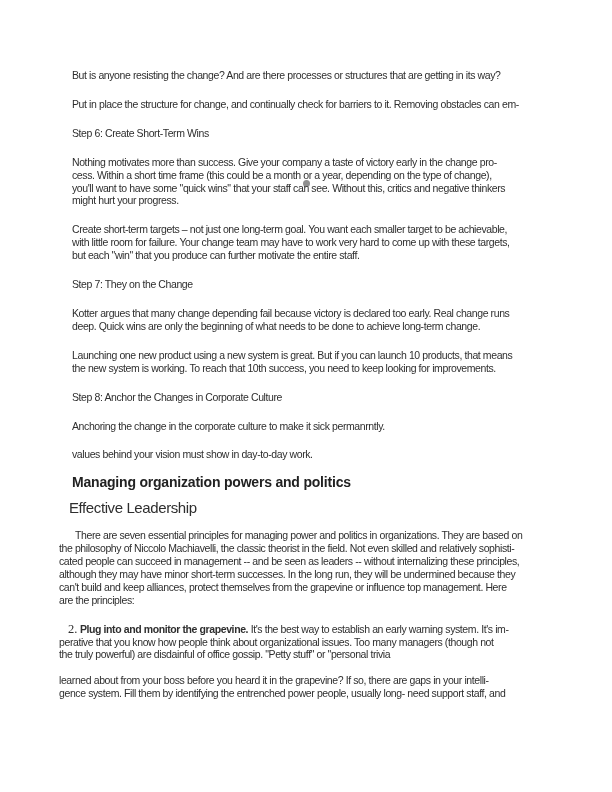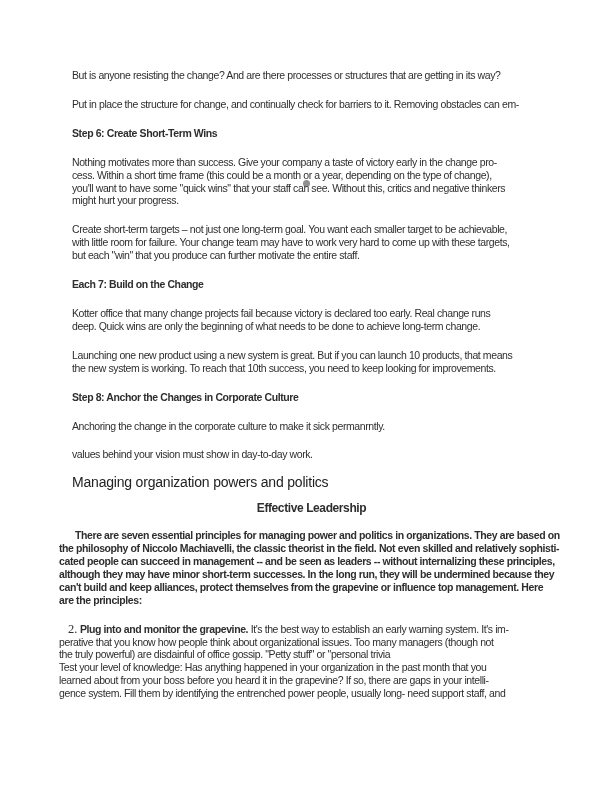--- a/index.html
+++ b/index.html
@@ -17,37 +17,36 @@
     color:#2e2e2e;
   }
   .block {
     font-size:10.5px;
     line-height:12.9px;
     letter-spacing:-0.4px;
     white-space:nowrap;
   }
   .block + .block { margin-top:16px; }
   .bold { font-weight:bold; }
-  .step { font-weight:bold; }
+  .step { font-weight:normal; }
   .h1 {
     font-size:14px;
-    font-weight:normal;
+    font-weight:bold;
     line-height:18px;
     letter-spacing:-0.2px;
     color:#222222;
     margin-top:12px !important;
   }
   .h2 {
-    font-size:12px;
-    font-weight:bold;
+    font-size:15px;
+    font-weight:normal;
     margin-left:-3px;
     margin-top:11px !important;
-    text-align:center;
   }
-  .lead  { margin-left:-13px; text-indent:16px; margin-top:14px !important;font-weight:bold; }
+  .lead  { margin-left:-13px; text-indent:16px; margin-top:14px !important; }
   .item1 { margin-left:-4px;  margin-top:16px !important; }
   .item2 { margin-left:-13px; text-indent:9px; }
   .cont  { margin-left:-13px; margin-top:0 !important; }
   .serif-num {
     font-family:"Liberation Serif", serif;
     font-size:12.5px;
     letter-spacing:0;
   }
   .dot {
     position:absolute;
@@ -61,25 +60,25 @@
 <body>
 
 <div class="page" style="background: rgb(255, 255, 255);">
   <div class="dot" style="background: rgb(143, 143, 143);"></div>
   <div class="content" style="color: rgb(46, 46, 46);">
       <div class="block para"><span>But is anyone resisting the change? And are there processes or structures that are getting in its way?</span></div>
       <div class="block para"><span>Put in place the structure for change, and continually check for barriers to it. Removing obstacles can em-</span><br></div>
       <div class="block step"><span>Step 6: Create Short-Term Wins</span></div>
       <div class="block para"><span>Nothing motivates more than success. Give your company a taste of victory early in the change pro-</span><br><span>cess. Within a short time frame (this could be a month or a year, depending on the type of change),</span><br><span>you'll want to have some "quick wins" that your staff can see. Without this, critics and negative thinkers</span><br><span>might hurt your progress.</span></div>
       <div class="block para"><span>Create short-term targets – not just one long-term goal. You want each smaller target to be achievable,</span><br><span>with little room for failure. Your change team may have to work very hard to come up with these targets,</span><br><span>but each "win" that you produce can further motivate the entire staff.</span></div>
-      <div class="block step"><span>Each 7: Build on the Change</span></div>
-      <div class="block para"><span>Kotter office that many change projects fail because victory is declared too early. Real change runs</span><br><span>deep. Quick wins are only the beginning of what needs to be done to achieve long-term change.</span></div>
+      <div class="block step"><span>Step 7: They on the Change</span></div>
+      <div class="block para"><span>Kotter argues that many change depending fail because victory is declared too early. Real change runs</span><br><span>deep. Quick wins are only the beginning of what needs to be done to achieve long-term change.</span></div>
       <div class="block para"><span>Launching one new product using a new system is great. But if you can launch 10 products, that means</span><br><span>the new system is working. To reach that 10th success, you need to keep looking for improvements.</span></div>
       <div class="block step"><span>Step 8: Anchor the Changes in Corporate Culture</span></div>
       <div class="block para"><span>Anchoring the change in the corporate culture to make it sick permanrntly.</span></div>
       <div class="block para"><span>values behind your vision must show in day-to-day work.</span></div>
       <div class="block h1"><span>Managing organization powers and politics</span></div>
       <div class="block h2"><span>Effective Leadership</span></div>
       <div class="block lead"><span>There are seven essential principles for managing power and politics in organizations. They are based on</span><br><span>the philosophy of Niccolo Machiavelli, the classic theorist in the field. Not even skilled and relatively sophisti-</span><br><span>cated people can succeed in management -- and be seen as leaders -- without internalizing these principles,</span><br><span>although they may have minor short-term successes. In the long run, they will be undermined because they</span><br><span>can't build and keep alliances, protect themselves from the grapevine or influence top management. Here</span><br><span>are the principles:</span></div>
       <div class="block item2"><span class="serif-num">2.</span><span> </span><span class="bold">Plug into and monitor the grapevine.</span><span> It's the best way to establish an early warning system. It's im-</span><br><span>perative that you know how people think about organizational issues. Too many managers (though not</span><br><span>the truly powerful) are disdainful of office gossip. "Petty stuff" or "personal trivia</span></div>
-      <div class="block cont"><span>Test your level of knowledge: Has anything happened in your organization in the past month that you</span><br><span>learned about from your boss before you heard it in the grapevine? If so, there are gaps in your intelli-</span><br><span>gence system. Fill them by identifying the entrenched power people, usually long- need support staff, and</span></div>
+      <div class="block cont"><br><span>learned about from your boss before you heard it in the grapevine? If so, there are gaps in your intelli-</span><br><span>gence system. Fill them by identifying the entrenched power people, usually long- need support staff, and</span></div>
     </div>
 </div>
 
 </body></html>

